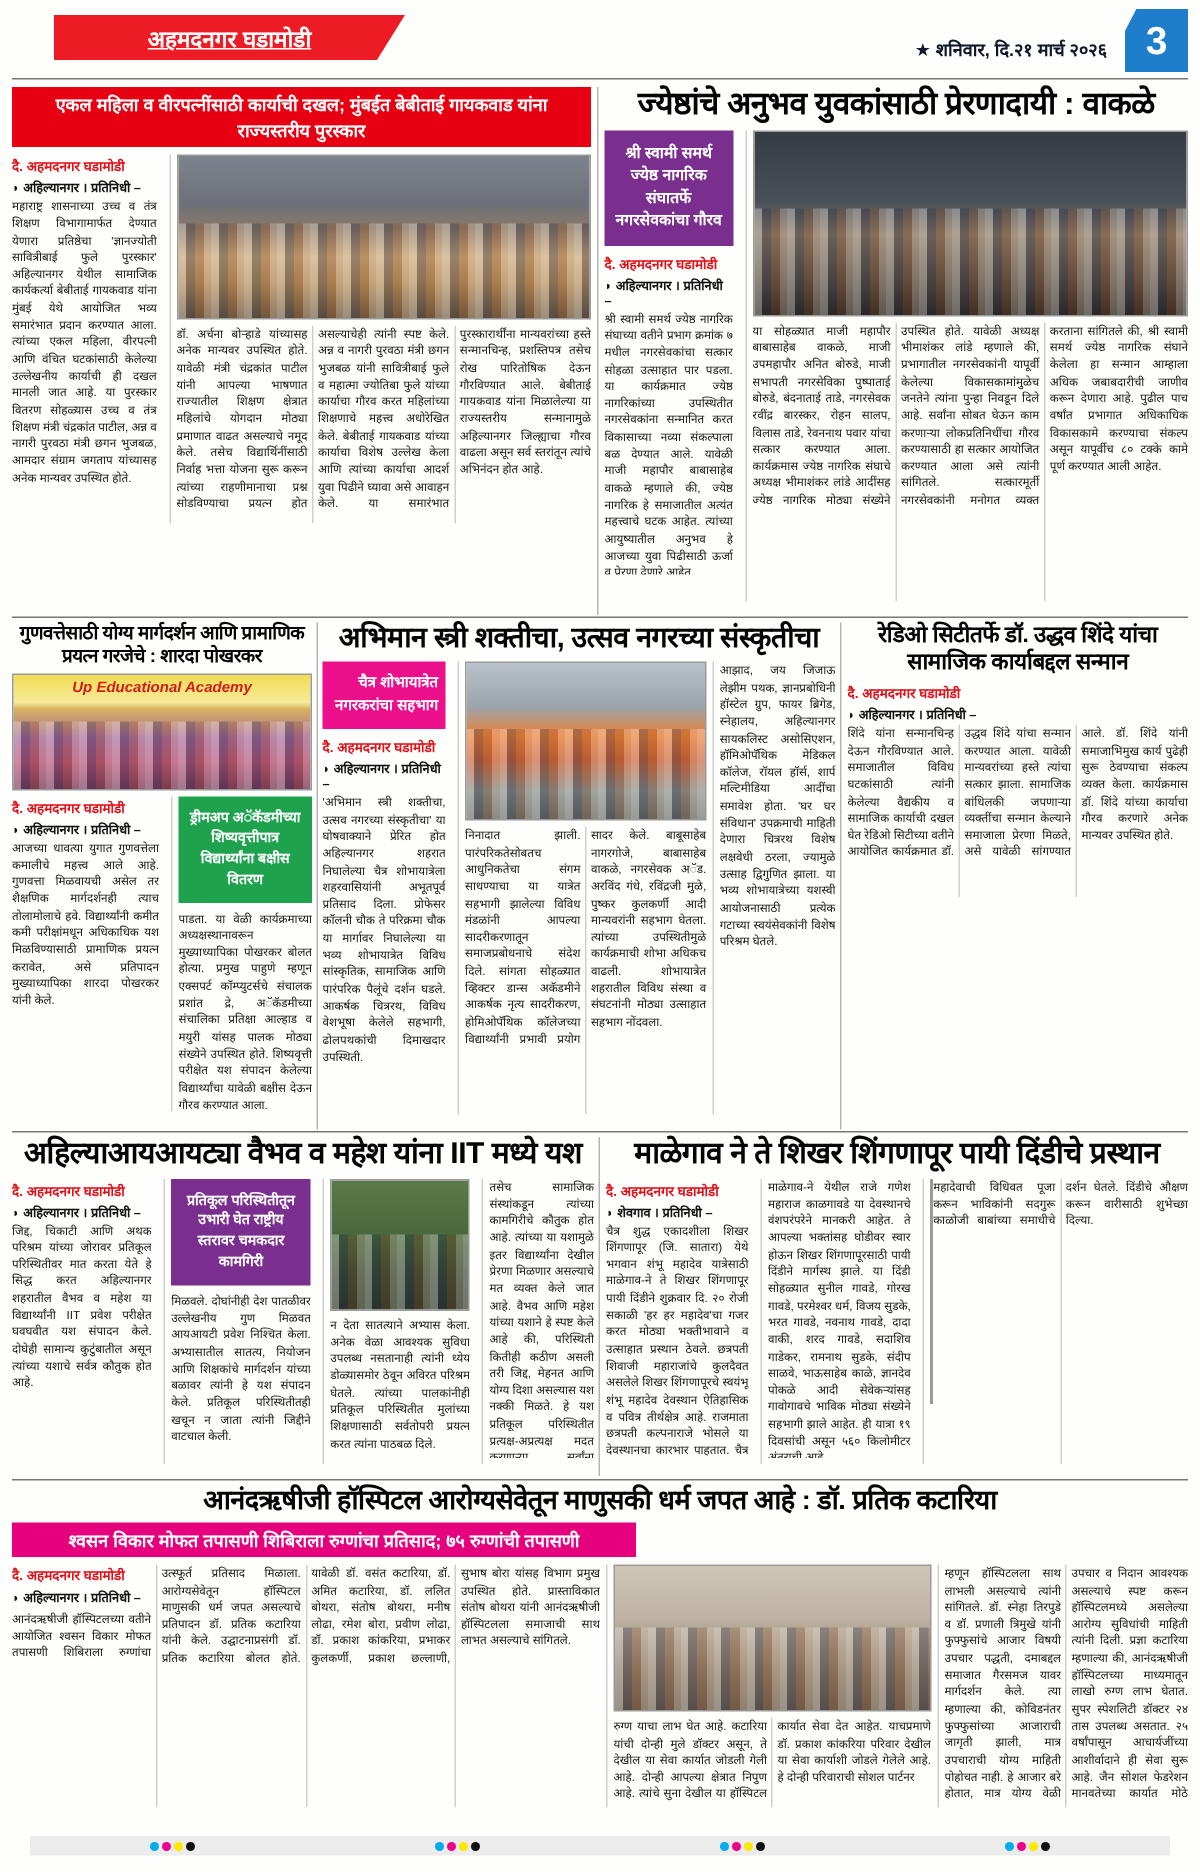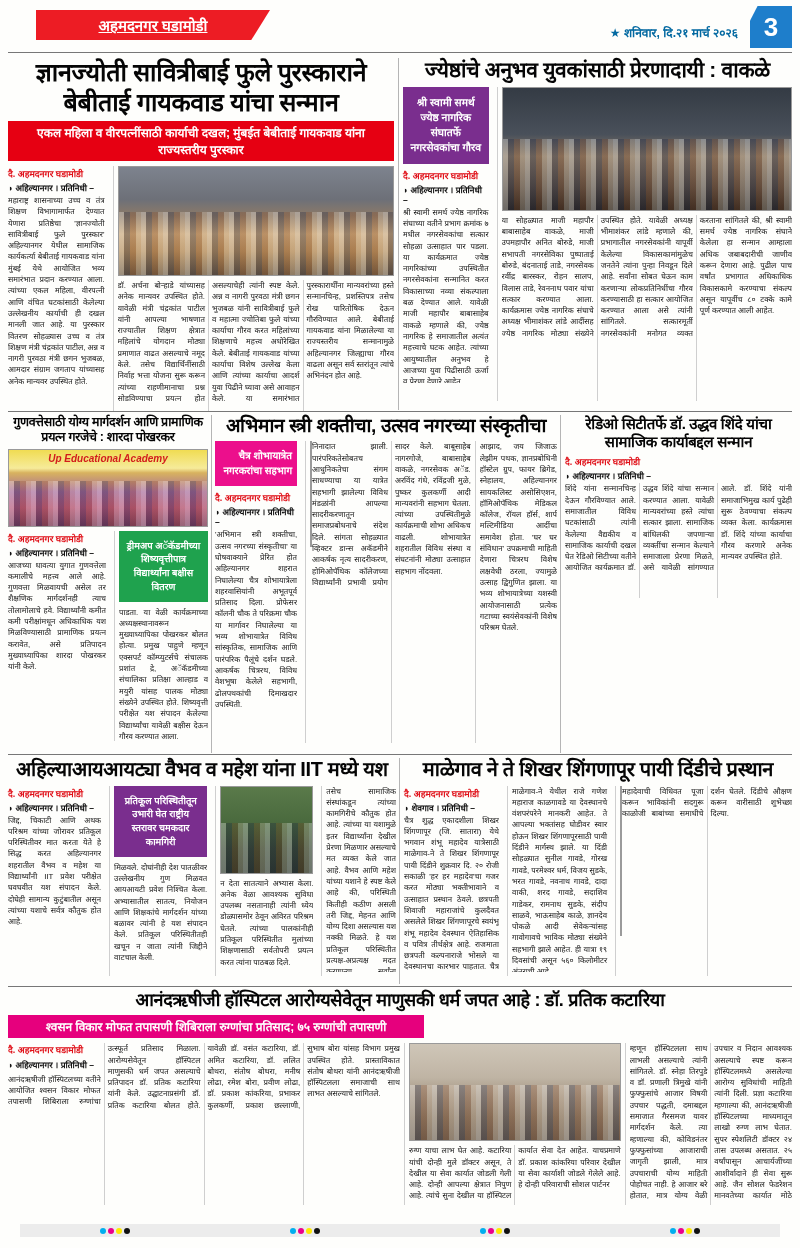--- a/index.html
+++ b/index.html
@@ -2,21 +2,21 @@
 <html><head>
 <meta charset="utf-8">
 <style>
   html,body{margin:0;padding:0;background:#ffffff;}
   .page{position:relative;width:800px;height:1248px;background:#fefefc;overflow:hidden;
         font-family:"Liberation Sans","DejaVu Sans",sans-serif;color:#111;}
   
   .masthead{position:absolute;left:36px;top:10px;width:234px;height:30px;background:#ed1c24;
             clip-path:polygon(0 0,100% 0,92% 100%,0 100%);display:flex;align-items:center;justify-content:center;}
   .masthead span{color:#fff;font-weight:bold;font-size:15px;text-decoration:underline;}
-  .dateline-top{position:absolute;right:62px;top:24px;font-size:12px;font-weight:bold;color:#0369a1;}
+  .dateline-top{position:absolute;right:62px;top:24px;font-size:12px;font-weight:bold;color:#0f172a;}
   .pagenum{position:absolute;right:8px;top:6px;width:42px;height:42px;background:#1e7ecb;color:#fff;
            display:flex;align-items:center;justify-content:center;font-size:26px;font-weight:bold;
            clip-path:polygon(18% 0,100% 0,100% 100%,0 100%,0 35%);}
   .hrule{position:absolute;left:8px;right:8px;height:1px;background:#777;}
   .vrule{position:absolute;width:1px;background:#b5b5b5;}
   
   .art{position:absolute;}
   .hl{font-weight:800;text-align:center;color:#050505;line-height:1.18;margin:0 0 4px 0;letter-spacing:-.3px;}
   .subbar{color:#fff;font-weight:bold;text-align:center;font-size:12px;padding:3px 4px;margin-bottom:5px;}
   .bar-red{background:#e60012;}
@@ -63,21 +63,20 @@
 <div class="page">
 
   <div class="masthead">
     <span>अहमदनगर घडामोडी</span>
   </div>
   <div class="dateline-top">★ शनिवार, दि.२१ मार्च २०२६</div>
   <div class="pagenum">3</div>
   <div class="hrule" style="top:52px"></div>
 
   <section class="art" style="left:8px;top:58px;width:386px;height:350px">
-    <h1 class="hl" style="font-size:25px">ज्ञानज्योती सावित्रीबाई फुले पुरस्काराने बेबीताई गायकवाड यांचा सन्मान</h1>
     <div class="subbar bar-red">एकल महिला व वीरपत्नींसाठी कार्याची दखल; मुंबईत बेबीताई गायकवाड यांना राज्यस्तरीय पुरस्कार</div>
     <div class="row" style="height:246px">
       <div class="colpad" style="width:25%">
         <div class="credit">दै. अहमदनगर घडामोडी</div>
         <div class="dl">◗ अहिल्यानगर । प्रतिनिधी –</div>
         <div class="btxt" style="height:210px">महाराष्ट्र शासनाच्या उच्च व तंत्र शिक्षण विभागामार्फत देण्यात येणारा प्रतिष्ठेचा 'ज्ञानज्योती सावित्रीबाई फुले पुरस्कार' अहिल्यानगर येथील सामाजिक कार्यकर्त्या बेबीताई गायकवाड यांना मुंबई येथे आयोजित भव्य समारंभात प्रदान करण्यात आला. त्यांच्या एकल महिला, वीरपत्नी आणि वंचित घटकांसाठी केलेल्या उल्लेखनीय कार्याची ही दखल मानली जात आहे. या पुरस्कार वितरण सोहळ्यास उच्च व तंत्र शिक्षण मंत्री चंद्रकांत पाटील, अन्न व नागरी पुरवठा मंत्री छगन भुजबळ, आमदार संग्राम जगताप यांच्यासह अनेक मान्यवर उपस्थित होते.</div>
       </div>
       <div class="vr"></div>
       <div style="flex:1;display:flex;flex-direction:column">
         <div class="ph ph-a" style="height:108px">
@@ -136,21 +135,21 @@
   <section class="art" style="left:215px;top:415px;width:342px;height:336px">
     <h1 class="hl" style="font-size:19px">अभिमान स्त्री शक्तीचा, उत्सव नगरच्या संस्कृतीचा</h1>
     <div class="row" style="height:302px">
       <div class="colpad" style="width:24%">
         <div class="tagbox box-pink" style="font-size:10px">चैत्र शोभायात्रेत नगरकरांचा सहभाग</div>
         <div class="credit">दै. अहमदनगर घडामोडी</div>
         <div class="dl">◗ अहिल्यानगर । प्रतिनिधी –</div>
         <div class="btxt" style="height:192px">'अभिमान स्त्री शक्तीचा, उत्सव नगरच्या संस्कृतीचा' या घोषवाक्याने प्रेरित होत अहिल्यानगर शहरात निघालेल्या चैत्र शोभायात्रेला शहरवासियांनी अभूतपूर्व प्रतिसाद दिला. प्रोफेसर कॉलनी चौक ते परिक्रमा चौक या मार्गावर निघालेल्या या भव्य शोभायात्रेत विविध सांस्कृतिक, सामाजिक आणि पारंपरिक पैलूंचे दर्शन घडले. आकर्षक चित्ररथ, विविध वेशभूषा केलेले सहभागी, ढोलपथकांची दिमाखदार उपस्थिती.</div>
       </div>
       <div class="vr"></div>
-      <div style="width:47%;display:flex;flex-direction:row">
+      <div style="width:47%;display:flex;flex-direction:column">
         <div class="ph ph-d" style="height:104px">
           <div class="crowd"></div>
         </div>
         <div class="btxt cols2" style="flex:1">निनादात झाली. पारंपरिकतेसोबतच आधुनिकतेचा संगम साधण्याचा या यात्रेत सहभागी झालेल्या विविध मंडळांनी आपल्या सादरीकरणातून समाजप्रबोधनाचे संदेश दिले. सांगता सोहळ्यात व्हिक्टर डान्स अकॅडमीने आकर्षक नृत्य सादरीकरण, होमिओपॅथिक कॉलेजच्या विद्यार्थ्यांनी प्रभावी प्रयोग सादर केले. बाबूसाहेब नागरगोजे, बाबासाहेब वाकळे, नगरसेवक अॅड. अरविंद गंधे, रविंद्रजी मुळे, पुष्कर कुलकर्णी आदी मान्यवरांनी सहभाग घेतला. त्यांच्या उपस्थितीमुळे कार्यक्रमाची शोभा अधिकच वाढली. शोभायात्रेत शहरातील विविध संस्था व संघटनांनी मोठ्या उत्साहात सहभाग नोंदवला.</div>
       </div>
       <div class="vr"></div>
       <div class="btxt" style="flex:1;height:296px">आझाद, जय जिजाऊ लेझीम पथक, ज्ञानप्रबोधिनी हॉस्टेल ग्रुप, फायर ब्रिगेड, स्नेहालय, अहिल्यानगर सायकलिस्ट असोसिएशन, हॉमिओपॅथिक मेडिकल कॉलेज, रॉयल हॉर्स, शार्प मल्टिमीडिया आदींचा समावेश होता. 'घर घर संविधान' उपक्रमाची माहिती देणारा चित्ररथ विशेष लक्षवेधी ठरला, ज्यामुळे उत्साह द्विगुणित झाला. या भव्य शोभायात्रेच्या यशस्वी आयोजनासाठी प्रत्येक गटाच्या स्वयंसेवकांनी विशेष परिश्रम घेतले.</div>
     </div>
   </section>
 

